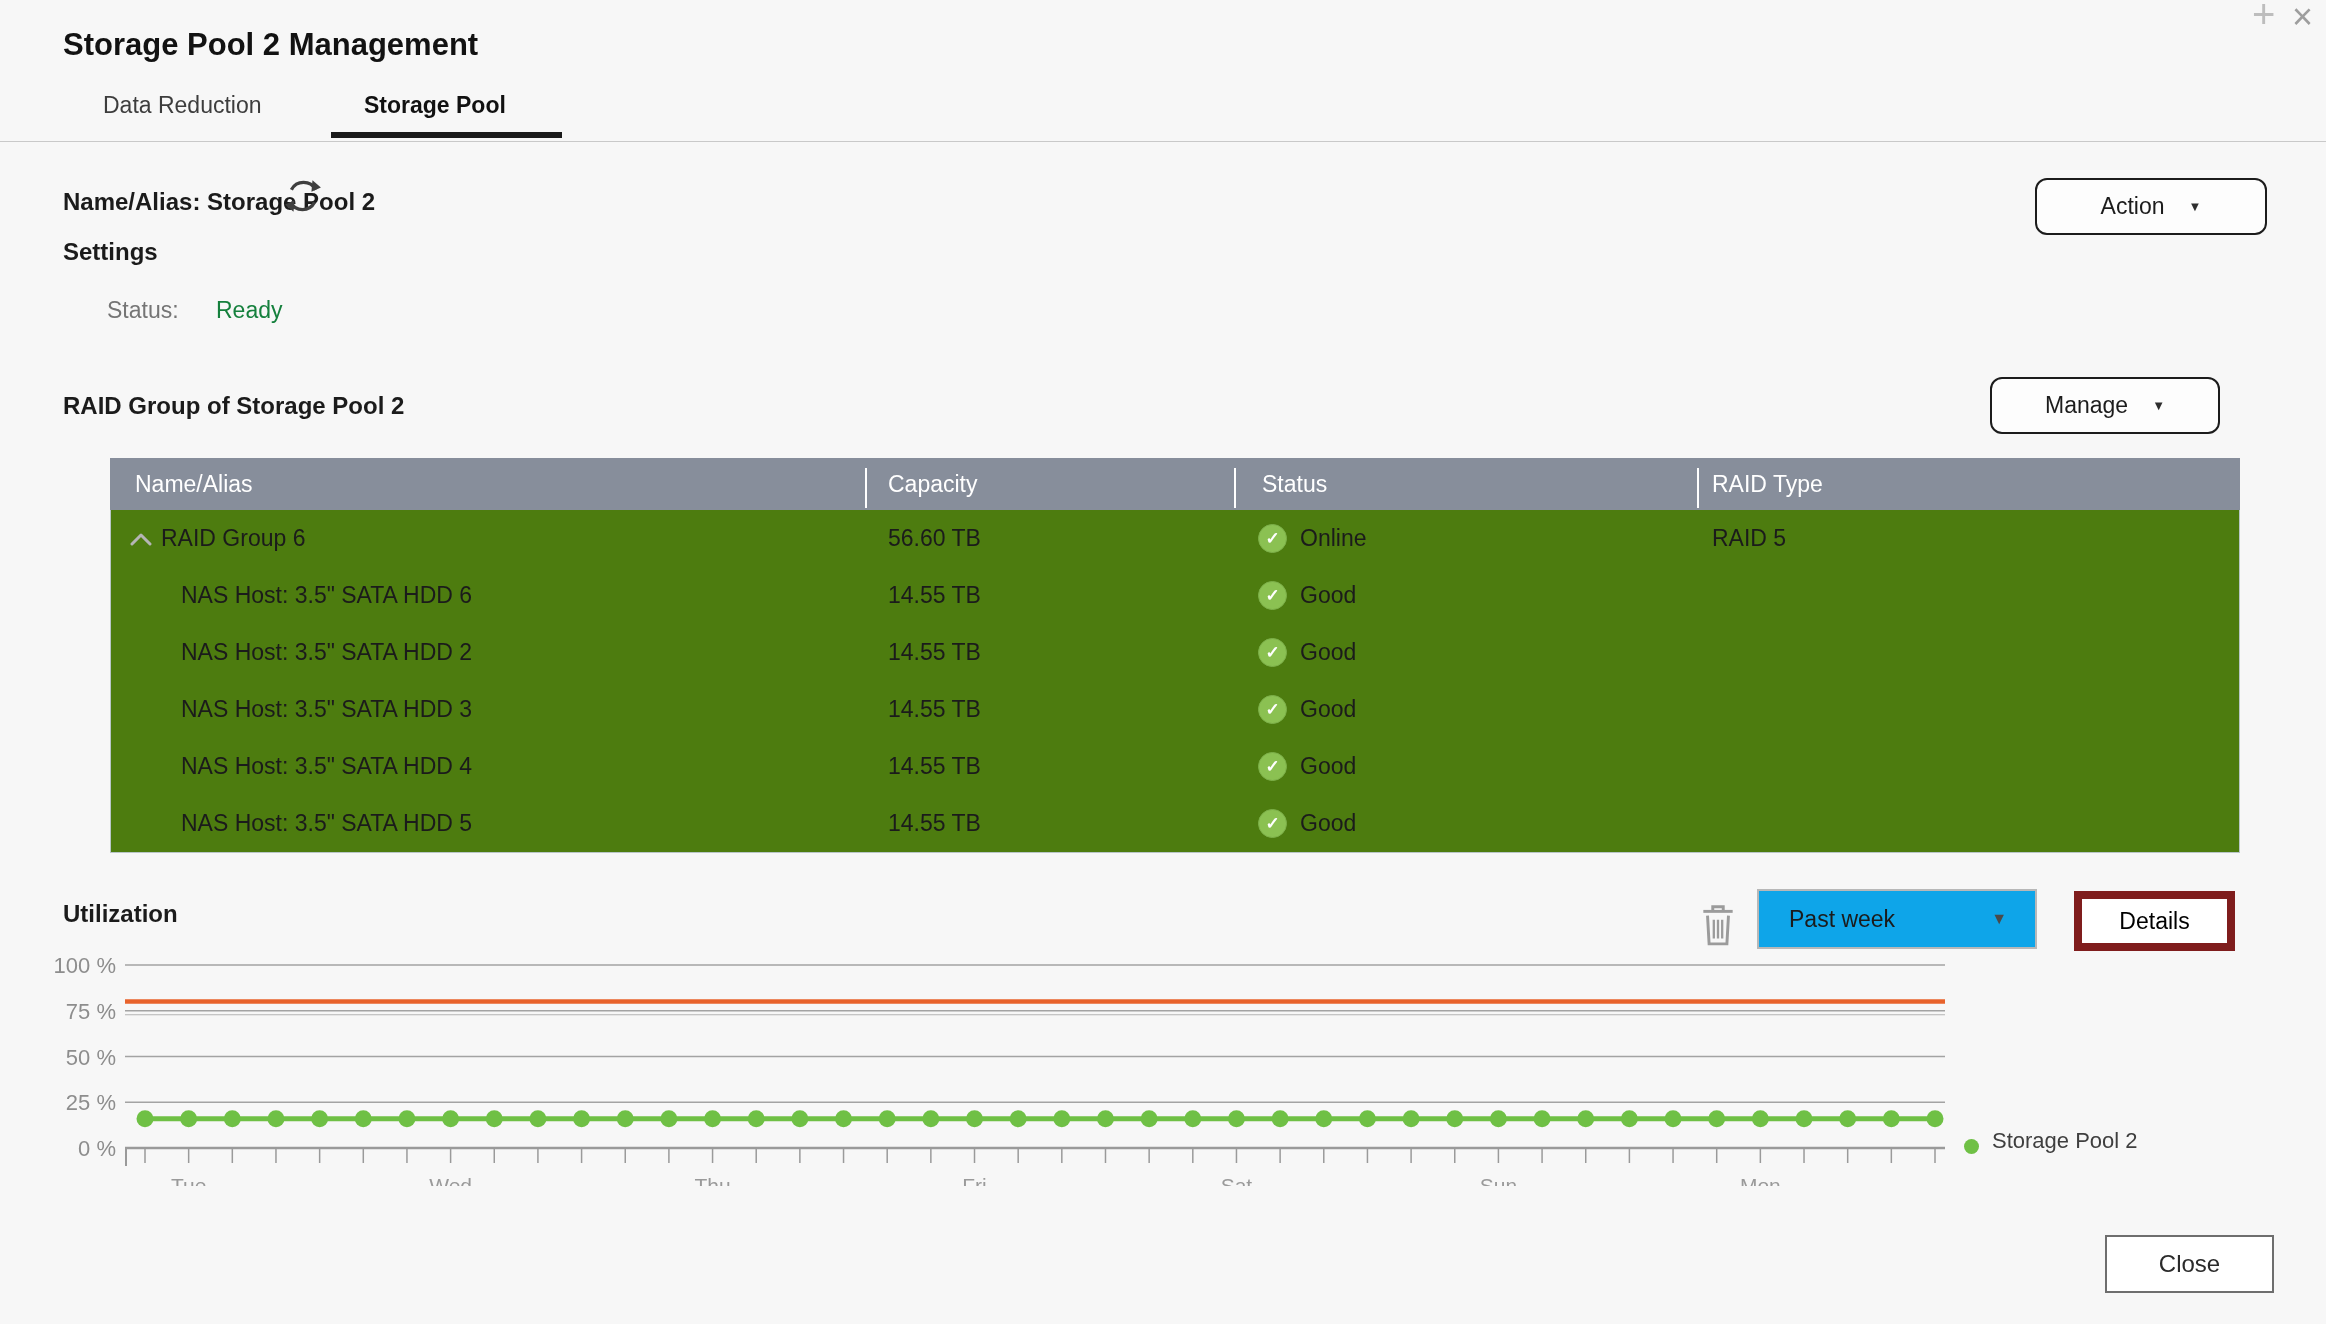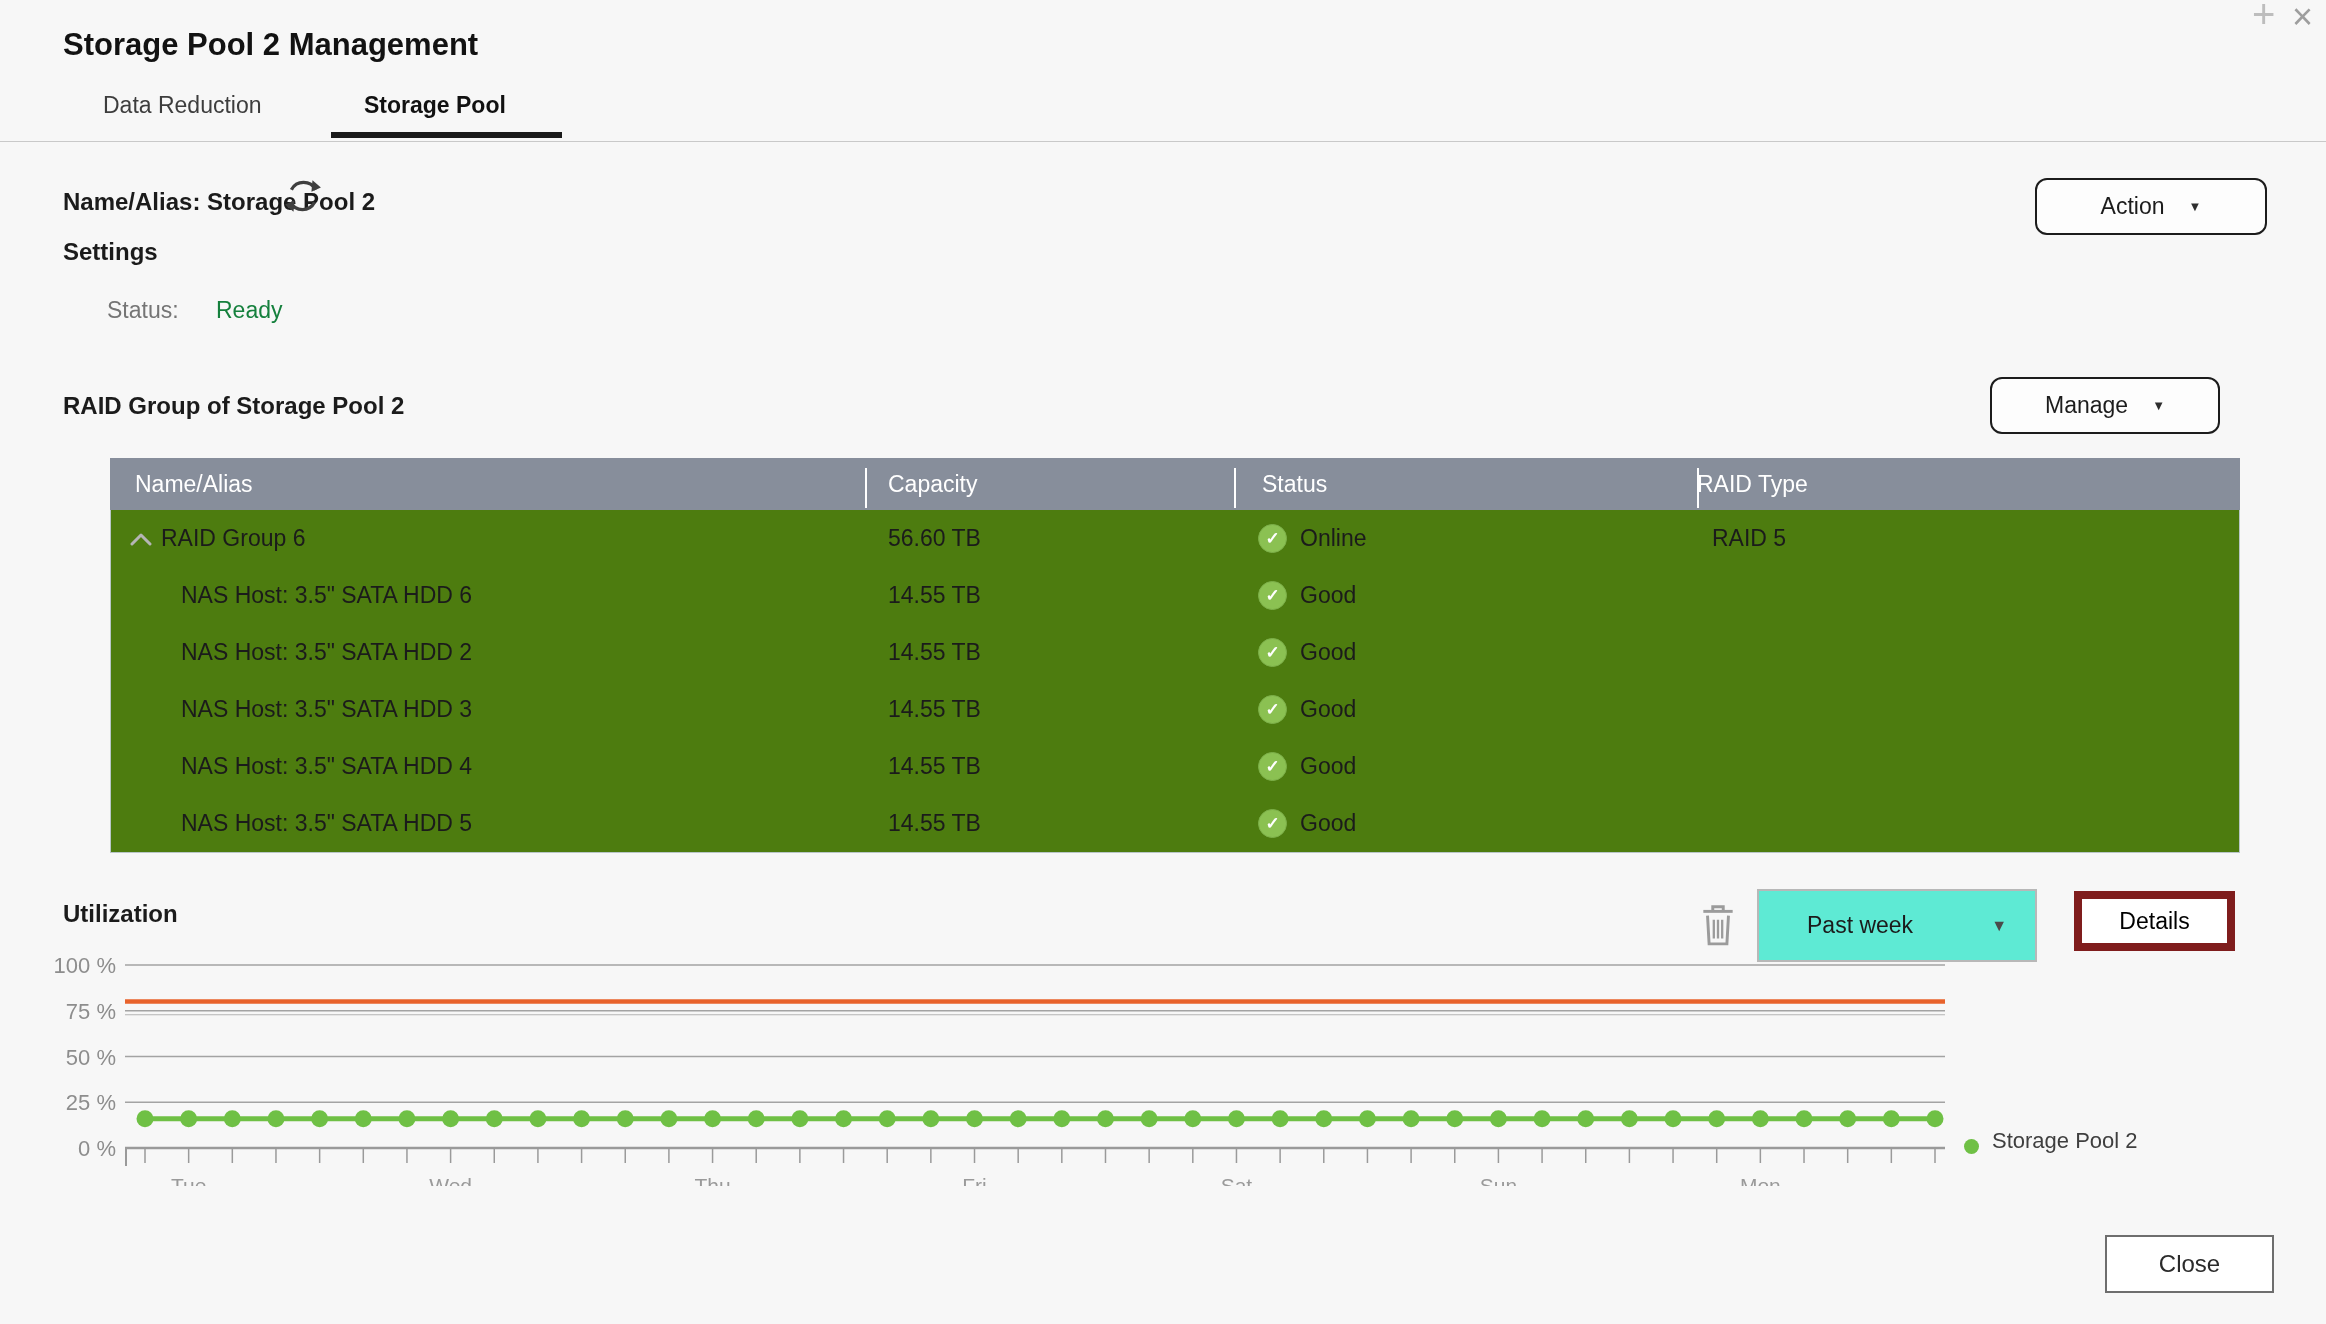--- a/index.html
+++ b/index.html
@@ -37,39 +37,39 @@
 
   
   .raid-title{left:63px;top:392px;font-size:24px;font-weight:700;}
 
   .raid-table{left:110px;top:458px;width:2130px;}
   .t-header{display:grid;grid-template-columns:755px 369px 463px 543px;height:52px;
     background:#878e9b;color:#fff;font-size:23px;align-items:center;}
   .t-header .hcell{position:relative;height:100%;display:flex;align-items:center;padding-left:25px;box-sizing:border-box;}
   .t-header .hcell.h2{padding-left:23px;}
   .t-header .hcell.h3{padding-left:28px;}
-  .t-header .hcell.h4{padding-left:0;border-radius:27px;}
+  .t-header .hcell.h4{padding-left:15px;border-radius:27px;}
   .t-header .hcell:not(:first-child)::before{content:"";position:absolute;left:0;top:10px;height:40px;width:1.5px;background:#fff;}
   .t-body{background:#4d7c0f;border:1px solid #b9c6c8;border-top:none;}
   .t-row{display:grid;grid-template-columns:754px 369px 463px 542px;height:57px;align-items:center;font-size:23px;cursor:default;}
   .t-row .cell{display:flex;align-items:center;box-sizing:border-box;}
   .t-row .c1{padding-left:18px;}
   .t-row .c2{padding-left:23px;}
   .t-row .c3{padding-left:24px;}
   .t-row .c4{padding-left:15px;}
   .chev{display:inline-flex;width:24px;margin-right:8px;cursor:pointer;}
   .nm.lvl1{padding-left:52px;}
   .chk{display:inline-flex;align-items:center;justify-content:center;width:27px;height:27px;border-radius:50%;
     background:#8bc152;border:1px solid #7db04a;color:#fff;font-size:17px;font-weight:700;margin-right:13px;}
 
   
   .util-title{left:63px;top:900px;font-size:24px;font-weight:700;}
   .trash-btn{left:1700px;top:903px;width:36px;height:44px;cursor:pointer;}
-  .period-select{left:1757px;top:889px;width:280px;height:73px;background:#5eead4;border:2px solid #b8b8b8;
-    display:flex;align-items:center;font-size:23px;cursor:pointer;box-sizing:border-box;padding-left:48px;}
+  .period-select{left:1757px;top:889px;width:280px;height:60px;background:#0ea5e9;border:2px solid #b8b8b8;
+    display:flex;align-items:center;font-size:23px;cursor:pointer;box-sizing:border-box;padding-left:30px;}
   .period-select .caret{position:absolute;right:28px;font-size:16px;color:#4a4a4a;}
   .details-btn{left:2074px;top:891px;width:161px;height:60px;background:#fff;border:8px solid #7f1d1d;
     display:flex;align-items:center;justify-content:center;font-size:23px;cursor:pointer;box-sizing:border-box;}
 
   
   .chart-svg{left:0;top:940px;}
   svg text{font-family:"Liberation Sans", sans-serif;}
   .legend{left:1964px;top:1128px;display:flex;align-items:flex-end;gap:13px;font-size:22px;color:#3f3f3f;}
   .legend-dot{width:15px;height:15px;border-radius:50%;background:#6fc045;}
 

